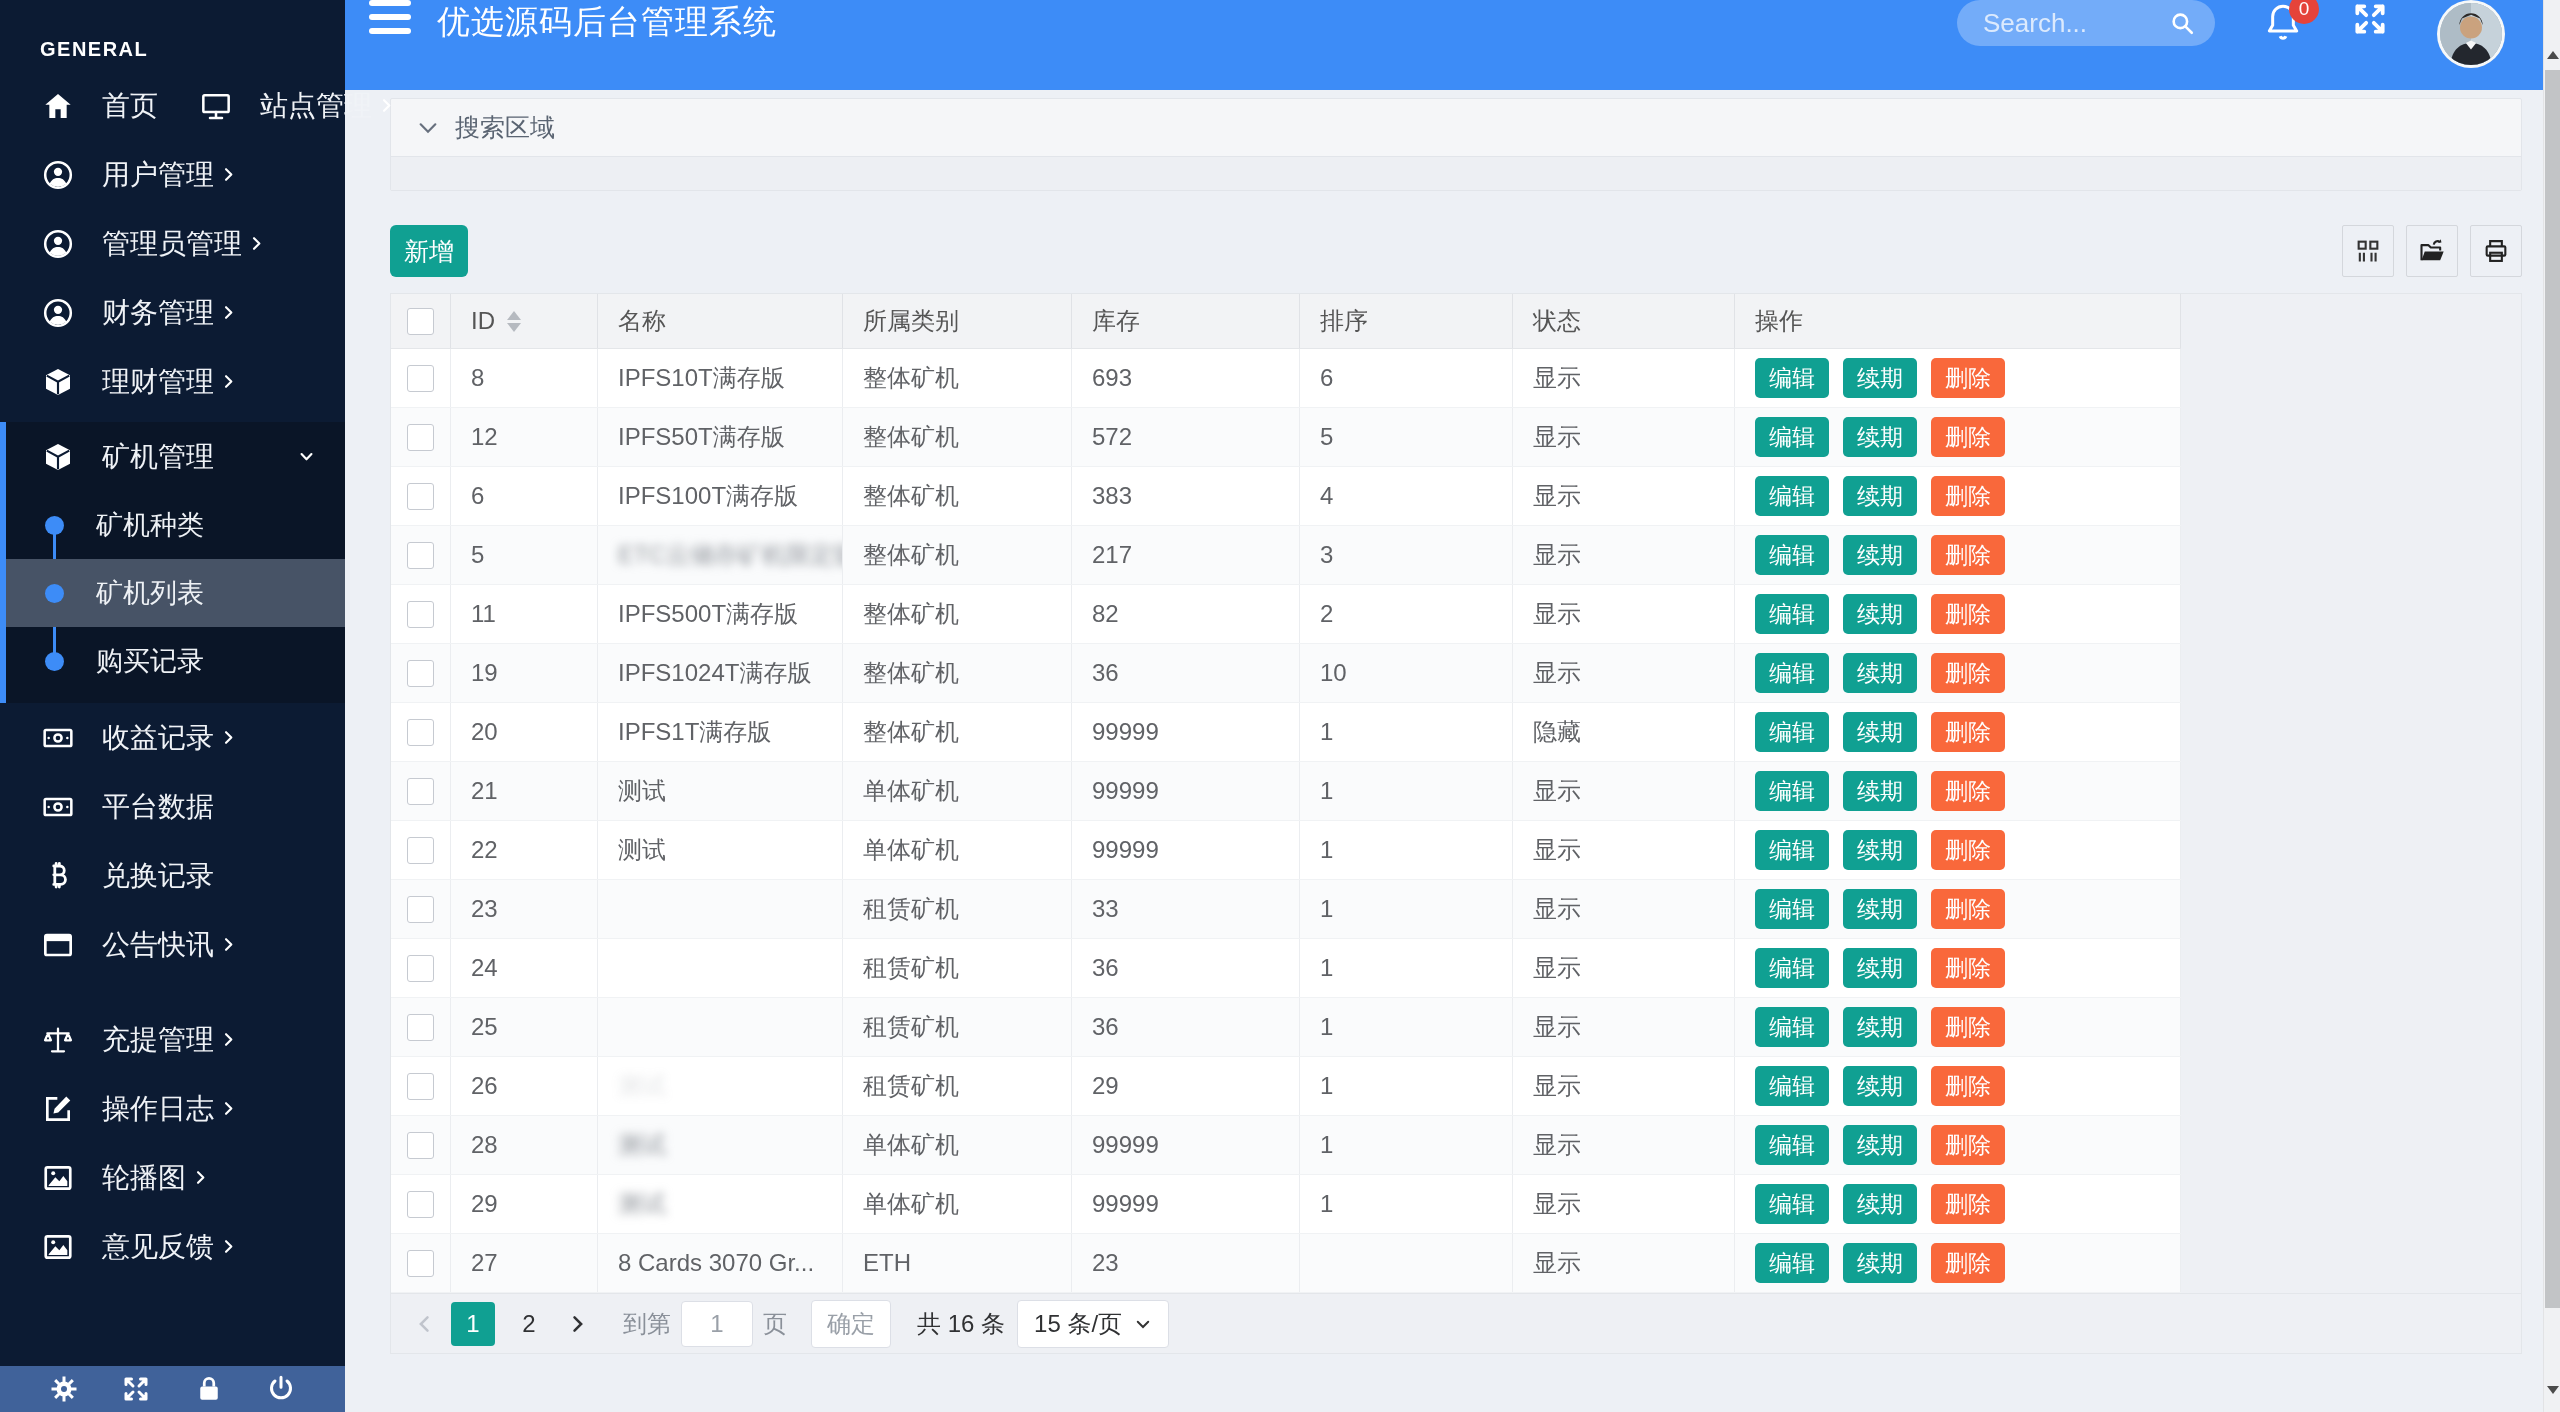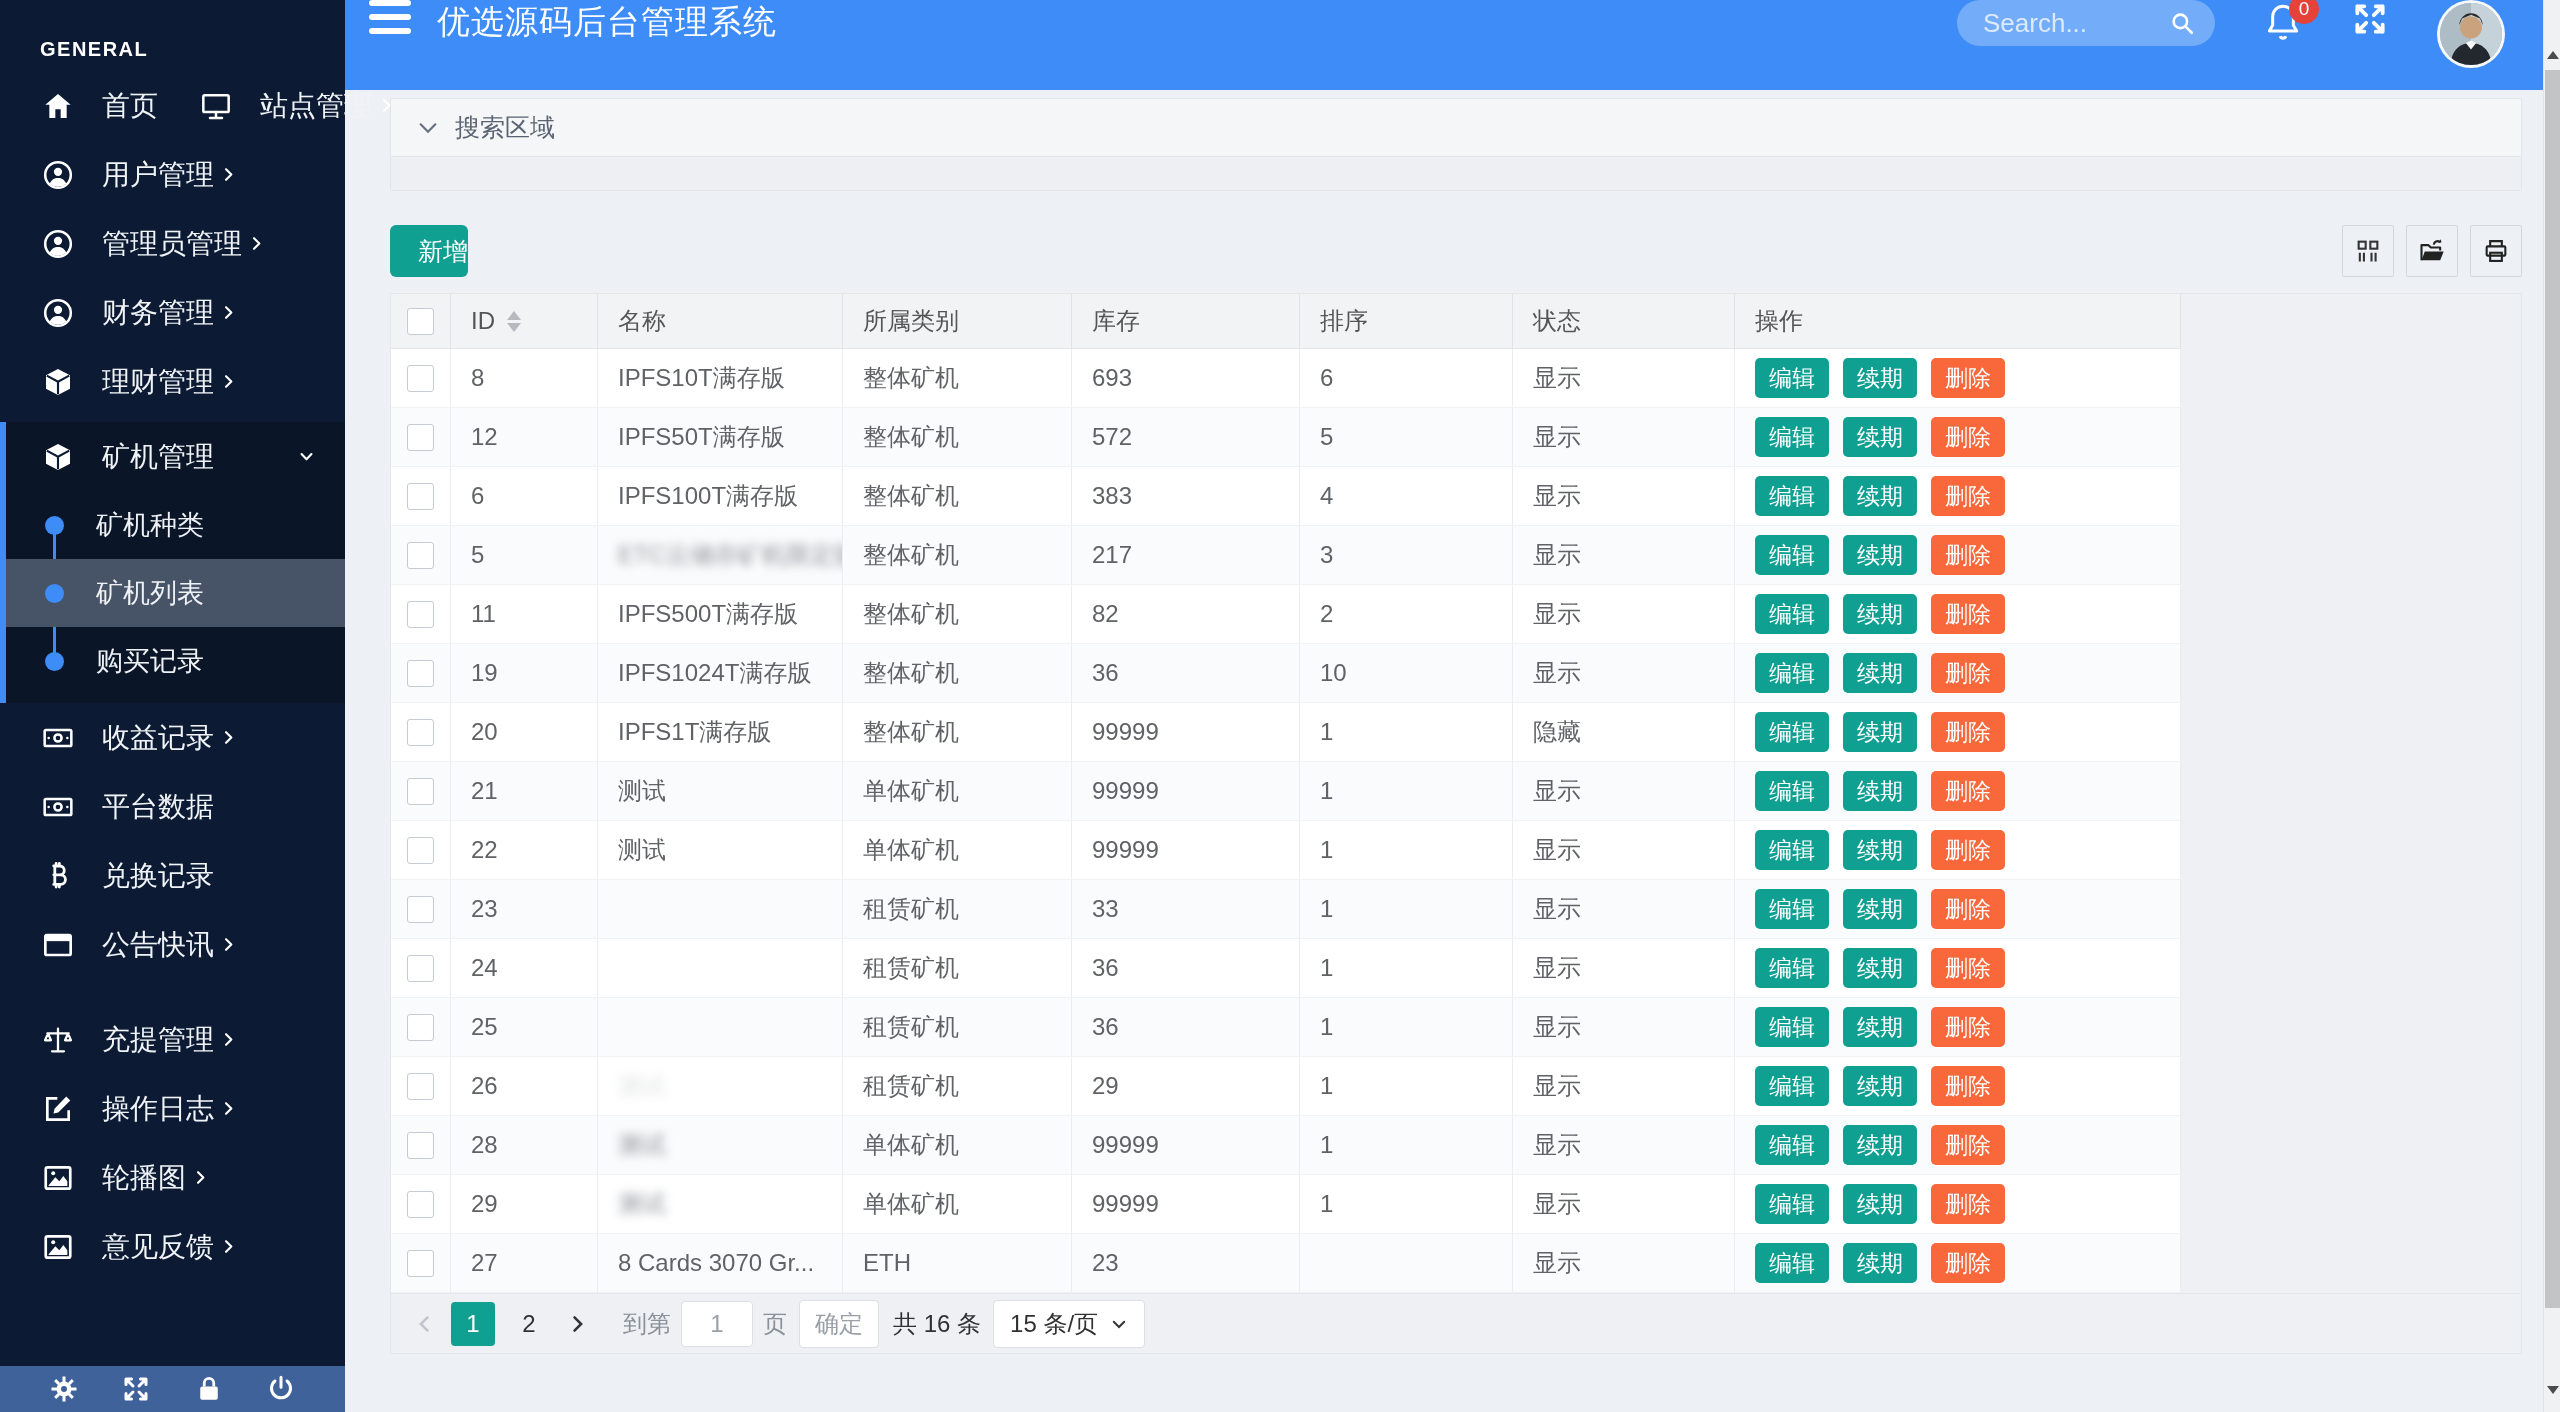--- a/index.html
+++ b/index.html
@@ -56,21 +56,21 @@
   
   .panel { background:#f5f6f8; border:1px solid #e2e5ea; border-radius:2px; }
   .panel-head { height:58px; display:flex; align-items:center; padding-left:26px; cursor:pointer; border-bottom:1px solid #e2e5ea; }
   .panel-head .chev { width:22px; height:22px; margin-right:16px; display:flex; }
   .panel-head .chev svg { width:22px; height:22px; }
   .panel-title { font-size:25px; color:#5a6472; }
   .panel-body { height:33px; background:#edeff3; }
 
   
   .toolbar { margin-top:34px; display:flex; align-items:center; }
-  .btn-add { width:78px; height:52px; background:#10a092; color:#fff; border:none; border-radius:6px; font-size:25px; cursor:pointer; font-family:inherit;text-align:right; }
+  .btn-add { width:78px; height:52px; background:#10a092; color:#fff; border:none; border-radius:6px; font-size:25px; cursor:pointer; font-family:inherit; }
   .tb-right { margin-left:auto; display:flex; gap:12px; }
   .tool-btn { width:52px; height:52px; border:1px solid #d4d7dc; background:transparent; border-radius:2px; display:flex; align-items:center; justify-content:center; cursor:pointer; }
   .tool-btn svg { width:28px; height:28px; }
 
   
   .tbl-wrap { margin-top:16px; border:1px solid #e3e6ea; background:#eef0f4; }
   .tr { display:flex; width:1790px; background:#fff; border-bottom:1px solid #f0f2f4; }
   .tr.head { background:#f2f3f5; border-bottom:1px solid #e4e6e9; }
   .tr:nth-child(odd):not(.head) { background:#fafbfc; }
   .td { height:58px; display:flex; align-items:center; padding-left:20px; font-size:24px; color:#606266; border-right:1px solid #ebedf0; overflow:hidden; white-space:nowrap; }
@@ -88,21 +88,21 @@
   .act-del { background:#f9683b; }
 
   
   .pager { height:60px; display:flex; align-items:center; border-top:1px solid #e3e6ea; padding-left:14px; font-size:24px; color:#606266; }
   .pg-chev { width:40px; display:flex; justify-content:center; cursor:pointer; }
   .pg-chev svg { width:20px; height:20px; }
   .pg-num { min-width:44px; height:44px; display:flex; align-items:center; justify-content:center; border-radius:4px; margin:0 6px; cursor:pointer; color:#303133; }
   .pg-num.active { background:#10a092; color:#fff; }
   .pg-label { color:#8a9099; margin:0 10px; }
   .pg-input { width:72px; height:46px; border:1px solid #dcdfe6; border-radius:4px; background:#fff; text-align:center; font-size:24px; color:#9aa0a8; outline:none; font-family:inherit; }
-  .pg-confirm { width:80px; height:48px; border:1px solid #dcdfe6; border-radius:4px; background:#fff; color:#9aa0a8; font-size:24px; margin:0 2px; cursor:pointer; font-family:inherit; }
+  .pg-confirm { width:80px; height:48px; border:1px solid #dcdfe6; border-radius:4px; background:#fff; color:#9aa0a8; font-size:24px; margin:0 14px; cursor:pointer; font-family:inherit; }
   .pg-total { color:#303133; margin:0 12px; }
   .pg-select { width:152px; height:48px; border:1px solid #dcdfe6; border-radius:4px; background:#fff; display:flex; align-items:center; justify-content:space-between; padding:0 16px; color:#303133; cursor:pointer; }
   .pg-select svg { width:18px; height:18px; }
 
   
   .vscroll { position:absolute; top:0; right:0; width:17px; height:1412px; background:#f0f1f3; border-left:1px solid #e2e3e5; }
   .vs-arrow { position:absolute; left:0; width:17px; height:17px; display:flex; align-items:center; justify-content:center; cursor:pointer; }
   .vs-arrow i { width:0; height:0; border-left:6px solid transparent; border-right:6px solid transparent; }
   .vs-up { top:46px; } .vs-up i { border-bottom:8px solid #4b4b4b; }
   .vs-dn { bottom:14px; } .vs-dn i { border-top:8px solid #4b4b4b; }

